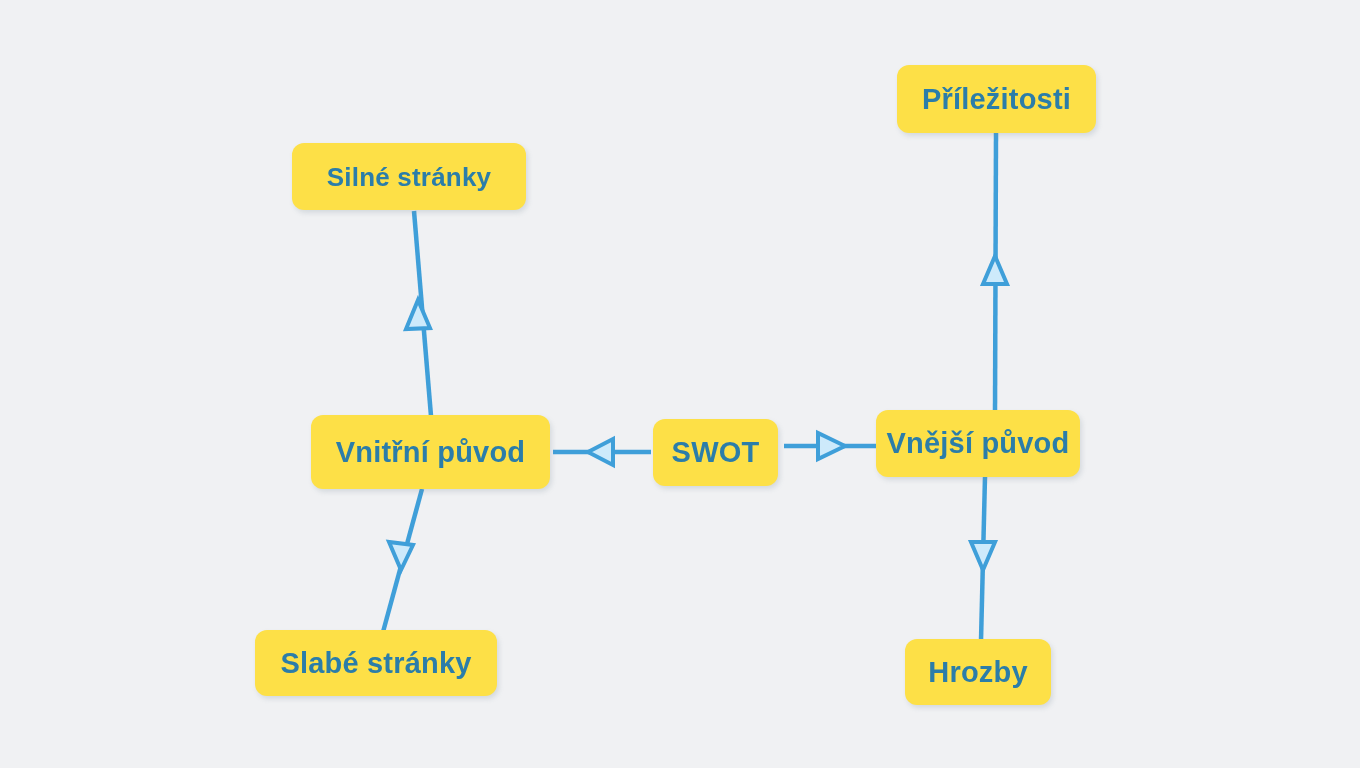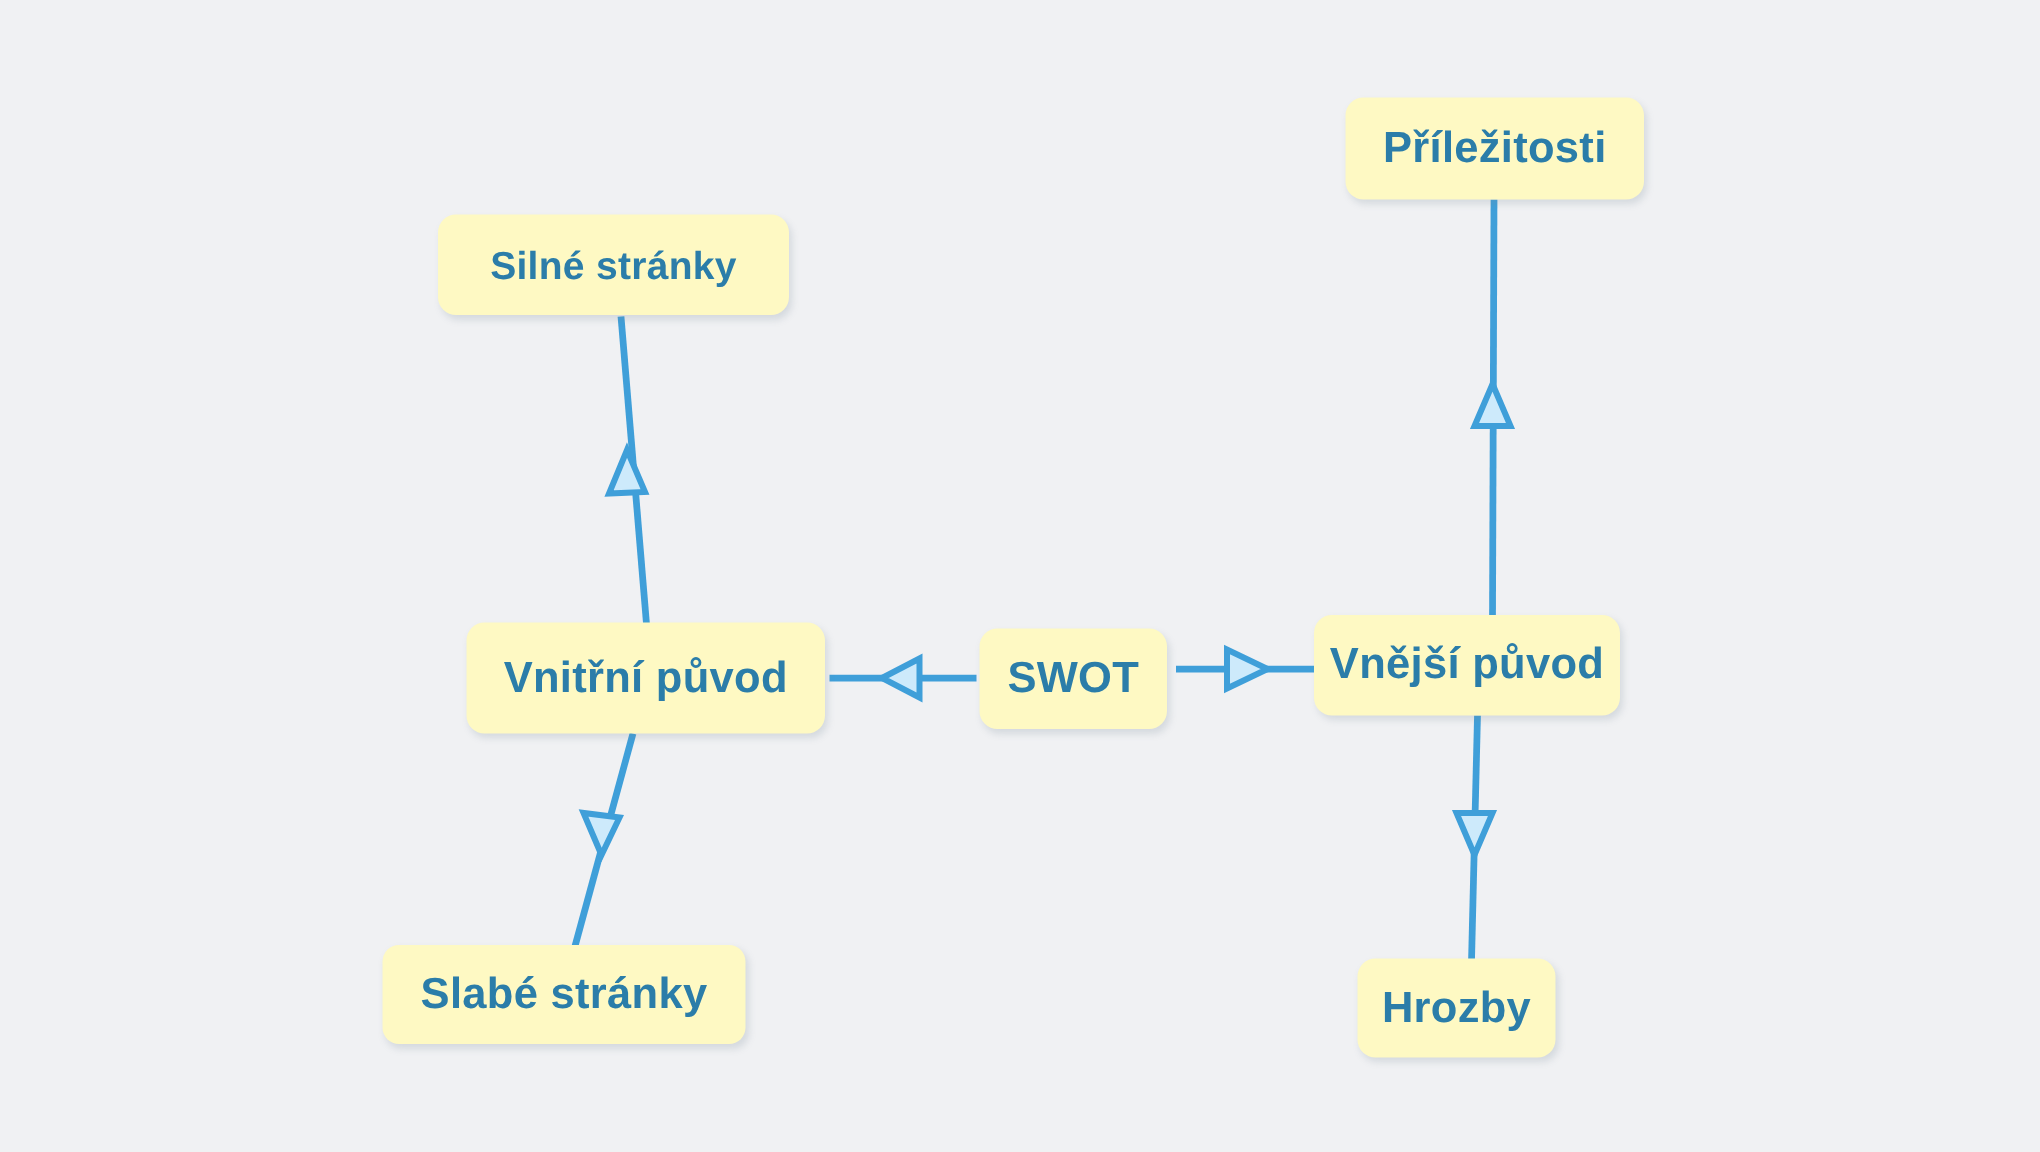--- a/index.html
+++ b/index.html
@@ -27,41 +27,41 @@
     width: 1360px;
     height: 768px;
     pointer-events: none;
   }
   .node {
     position: absolute;
     box-sizing: border-box;
     display: flex;
     align-items: center;
     justify-content: center;
-    background: #fef9c3;
+    background: #fde047;
     border-radius: 12px;
     color: #2b7da9;
     font-weight: bold;
     letter-spacing: 0.2px;
     white-space: nowrap;
     box-shadow: 2px 3px 5px rgba(120,135,150,0.22);
     user-select: none;
   }
   .node-label {
     display: block;
     line-height: 1;
   }
   
   #node-swot            { left: 653px; top: 419px; width: 125px; height: 67px;  font-size: 29px; }
   #node-internal        { left: 311px; top: 415px; width: 239px; height: 74px;  font-size: 29px; }
   #node-external        { left: 876px; top: 410px; width: 204px; height: 67px;  font-size: 29px; }
   #node-strengths       { left: 292px; top: 143px; width: 234px; height: 67px;  font-size: 26px; text-align: center; }
-  #node-weaknesses      { left: 255px; top: 630px; width: 242px; height: 66px;  font-size: 29px; border-radius: 11px; }
+  #node-weaknesses      { left: 255px; top: 630px; width: 242px; height: 66px;  font-size: 29px; }
   #node-opportunities   { left: 897px; top: 65px;  width: 199px; height: 68px;  font-size: 29px; }
-  #node-threats         { left: 905px; top: 639px; width: 132px; height: 66px;  font-size: 29px; text-align: right; }
+  #node-threats         { left: 905px; top: 639px; width: 146px; height: 66px;  font-size: 29px; text-align: right; }
 </style>
 </head>
 <body>
 
 <div id="canvas">
 
   <svg id="edges" viewBox="0 0 1360 768" xmlns="http://www.w3.org/2000/svg">
 
     <g>
       <line x1="651" y1="452" x2="553" y2="452" stroke="#3f9fd9" stroke-width="4.5" stroke-linecap="butt"></line>

